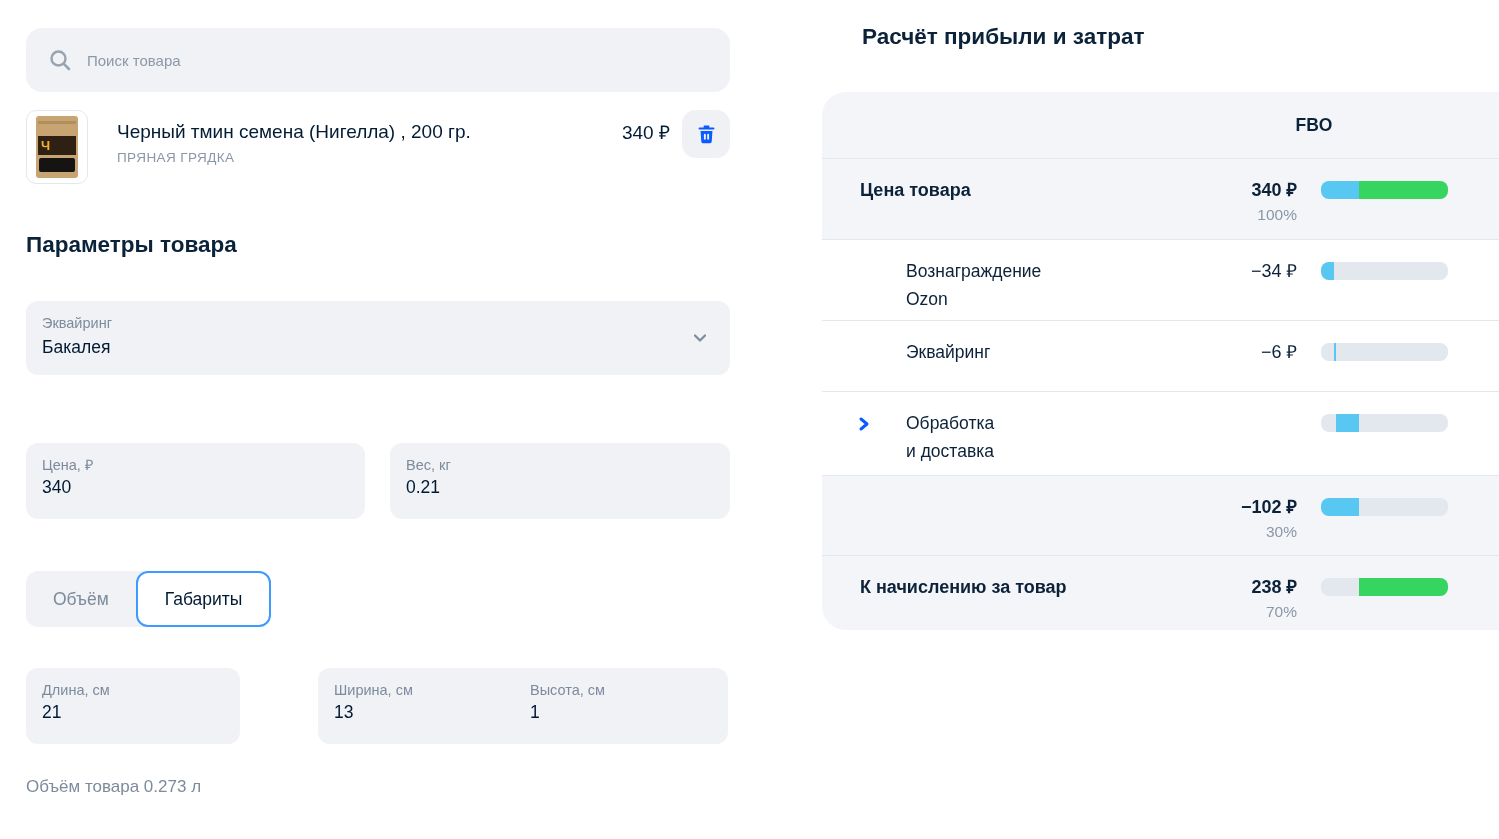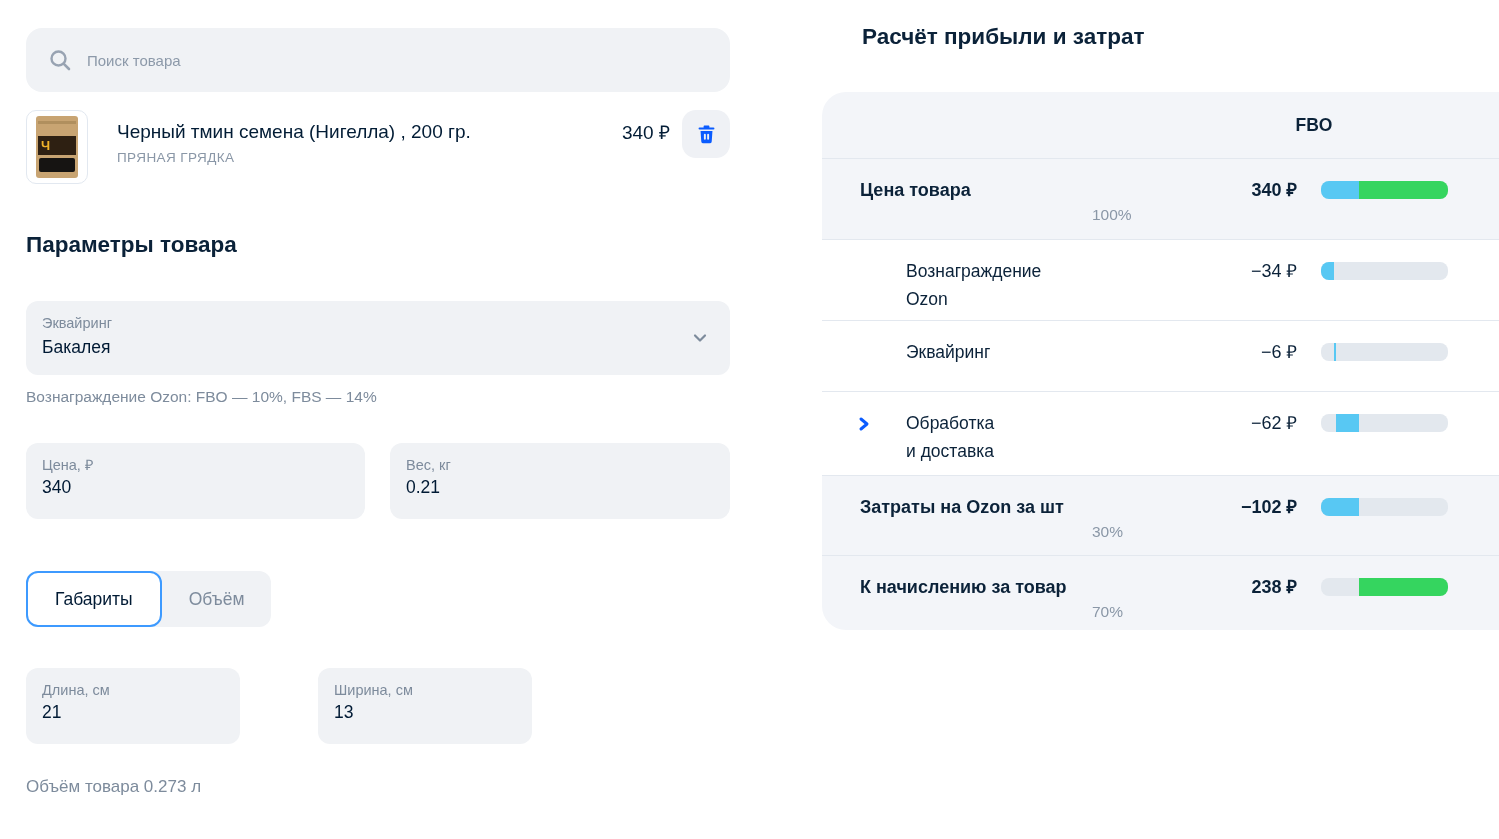--- a/index.html
+++ b/index.html
@@ -89,21 +89,21 @@
     position:absolute;left:432px;width:120px;top:23px;text-align:center;
     font-size:17.5px;font-weight:700;color:#0B2239;
   }
   .calc-row{position:relative;border-top:1px solid #E3E8EF;}
   .calc-row.white{background:#ffffff;}
   .row-label{position:absolute;left:38px;top:17px;font-size:18px;line-height:28px;color:#0B2239;}
   .calc-row.sub .row-label{left:84px;font-size:17.5px;}
   .calc-row.total .row-label{font-weight:700;text-align:center;}
   .row-value{position:absolute;left:270px;width:205px;top:17px;text-align:right;font-size:18px;line-height:28px;color:#0B2239;white-space:nowrap;}
   .calc-row.total .row-value{font-weight:700;}
-  .row-percent{position:absolute;left:270px;width:205px;top:47px;font-size:15.5px;color:#8A97A7;}
+  .row-percent{position:absolute;left:270px;width:205px;top:47px;text-align:right;font-size:15.5px;color:#8A97A7;}
   .row-bar{position:absolute;left:499px;top:22px;width:127px;height:18px;border-radius:8px;background:#E3E8EE;overflow:hidden;}
   .bar-seg{position:absolute;top:0;bottom:0;}
   .expand-ic{position:absolute;left:34px;top:24px;cursor:pointer;}
 </style>
 </head>
 <body>
 
 <div class="stage">
 
   <div class="search-box">
@@ -142,43 +142,46 @@
   <h2 class="section-heading h-params">Параметры товара</h2>
 
   <div class="select-box">
     <div class="field-label">Эквайринг</div>
     <div class="field-value">Бакалея</div>
     <svg class="chev" width="20" height="20" viewBox="0 0 20 20" fill="none">
       <polyline points="5,7.5 10,12.5 15,7.5" stroke="#7D8B9C" stroke-width="2.2" stroke-linecap="round" stroke-linejoin="round"></polyline>
     </svg>
   </div>
 
-  <div class="note note-commission">Вознаграждение Ozon: FBO — 10%, FBS — 14%</div>
 
   <div class="field" id="field-price">
     <div class="field-label">Цена, ₽</div>
     <input value="340" style="">
   </div>
   <div class="field" id="field-weight">
     <div class="field-label">Вес, кг</div>
     <input value="0.21" style="">
   </div>
 
   <div class="tabs">
+    <div class="tab">Объём</div>
     <div class="tab active">Габариты</div>
-    <div class="tab">Объём</div>
   </div>
 
   <div class="field dim-field" id="field-length">
     <div class="field-label">Длина, см</div>
     <input value="21" style="">
   </div>
   <div class="field dim-field" id="field-width">
     <div class="field-label">Ширина, см</div>
     <input value="13" style="">
+  </div>
+  <div class="field dim-field" id="field-height">
+    <div class="field-label">Высота, см</div>
+    <input value="1" style="">
   </div>
 
   <div class="note note-volume">Объём товара 0.273 л</div>
 
   <h2 class="section-heading h-calc">Расчёт прибыли и затрат</h2>
 
   <div class="calc-card">
     <div class="calc-header">
       <span class="col-head">FBO</span>
     </div>
@@ -204,27 +207,25 @@
           <div class="row-value">−6 ₽</div>
           <div class="row-bar" style="background: rgb(227, 232, 238);">
             <div class="bar-seg" style="left: 10%; width: 1.8%; background: rgb(88, 200, 243);"></div>
           </div>
         </div>
         <div class="calc-row sub white" style="height: 83px;">
           <svg width="16" height="16" viewBox="0 0 16 16" class="expand-ic">
             <polyline points="5,3 11,8 5,13" stroke="#0B5CFF" stroke-width="3" fill="none" stroke-linecap="round" stroke-linejoin="round"></polyline>
           </svg>
           <div class="row-label">Обработка<br>и доставка</div>
-          <div class="row-value">−62 ₽</div>
           <div class="row-bar" style="background: rgb(227, 232, 238);">
             <div class="bar-seg" style="left: 11.8%; width: 18.2%; background: rgb(88, 200, 243);"></div>
           </div>
         </div>
         <div class="calc-row total" style="height: 79px;">
-          <div class="row-label">Затраты на Ozon за шт</div>
           <div class="row-value">−102 ₽</div>
           <div class="row-percent">30%</div>
           <div class="row-bar" style="background: rgb(227, 232, 238);">
             <div class="bar-seg" style="left: 0%; width: 30%; background: rgb(88, 200, 243);"></div>
           </div>
         </div>
         <div class="calc-row total" style="height: 80px;">
           <div class="row-label">К начислению за товар</div>
           <div class="row-value">238 ₽</div>
           <div class="row-percent">70%</div>

